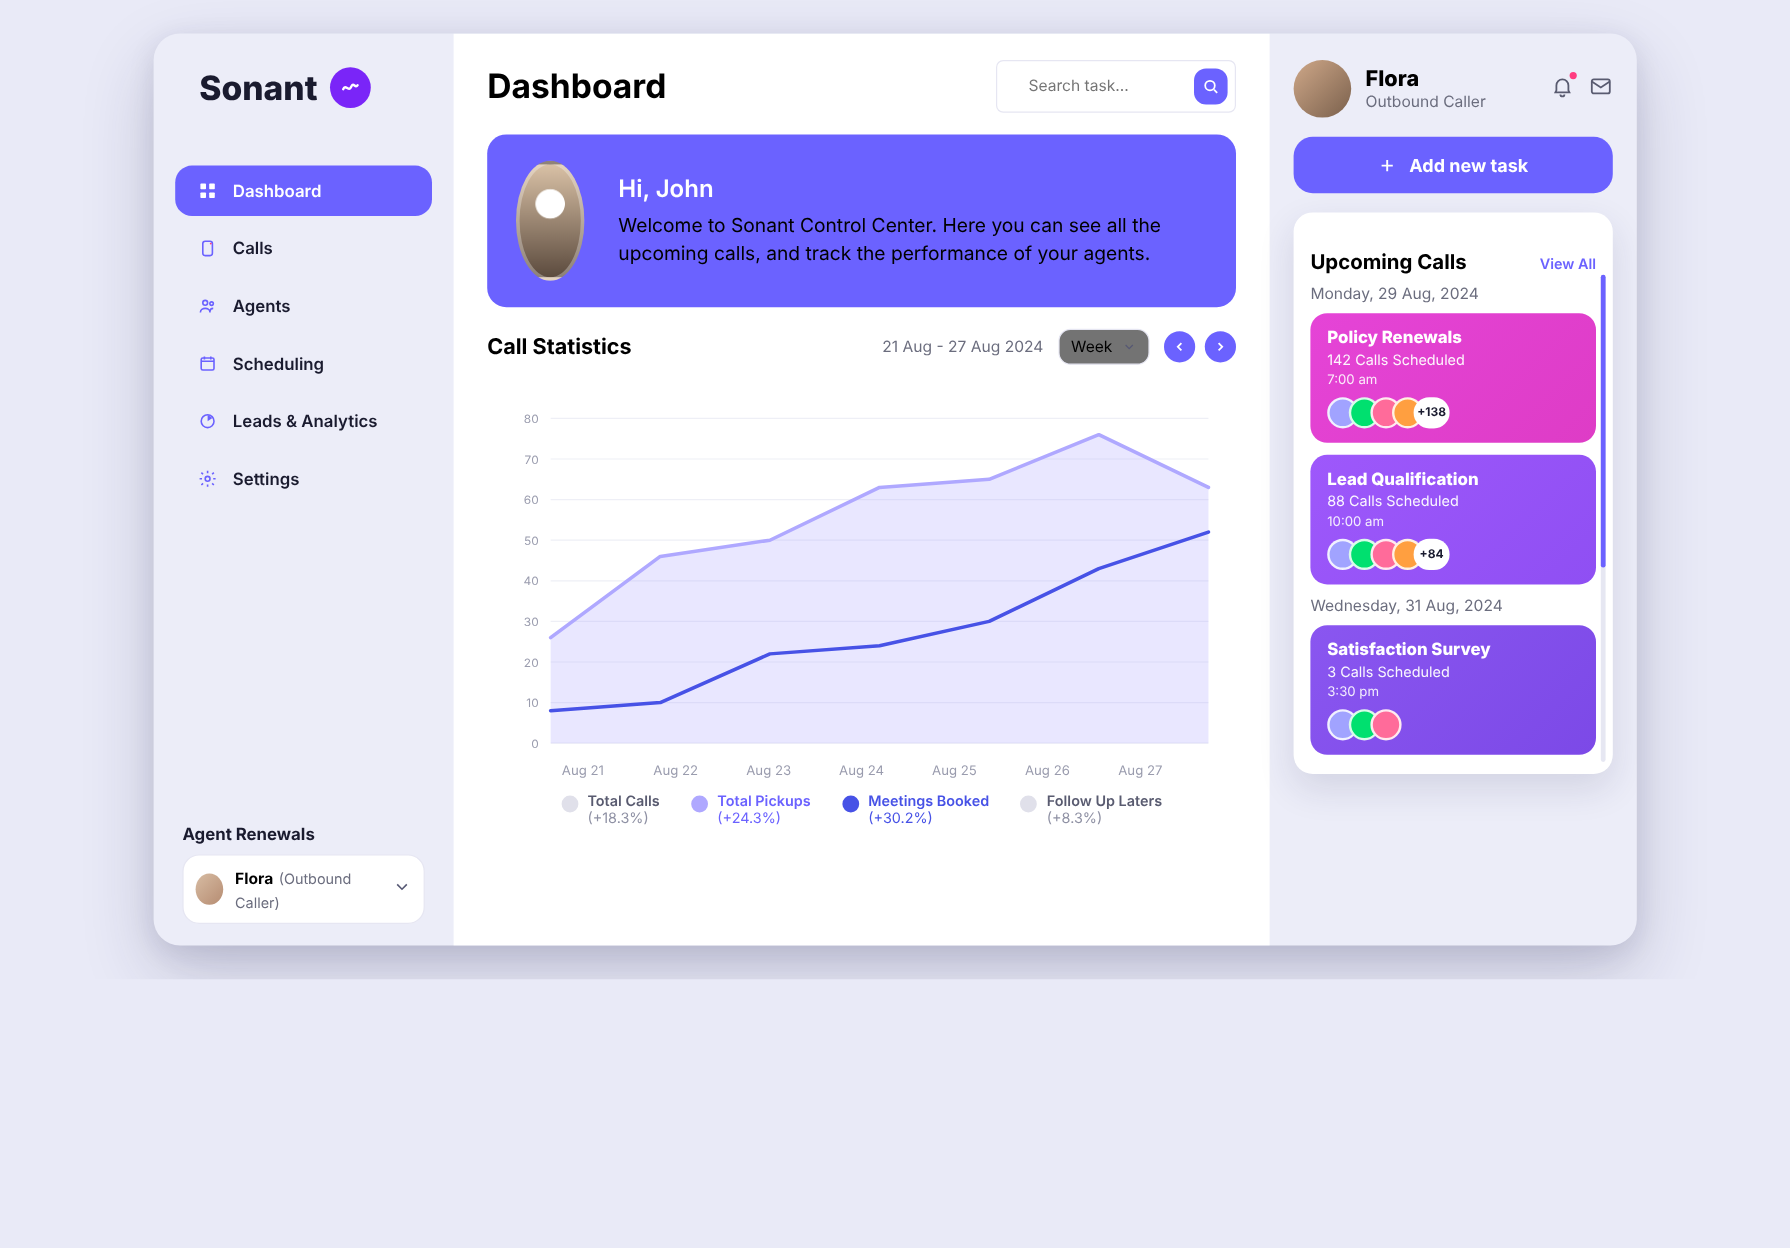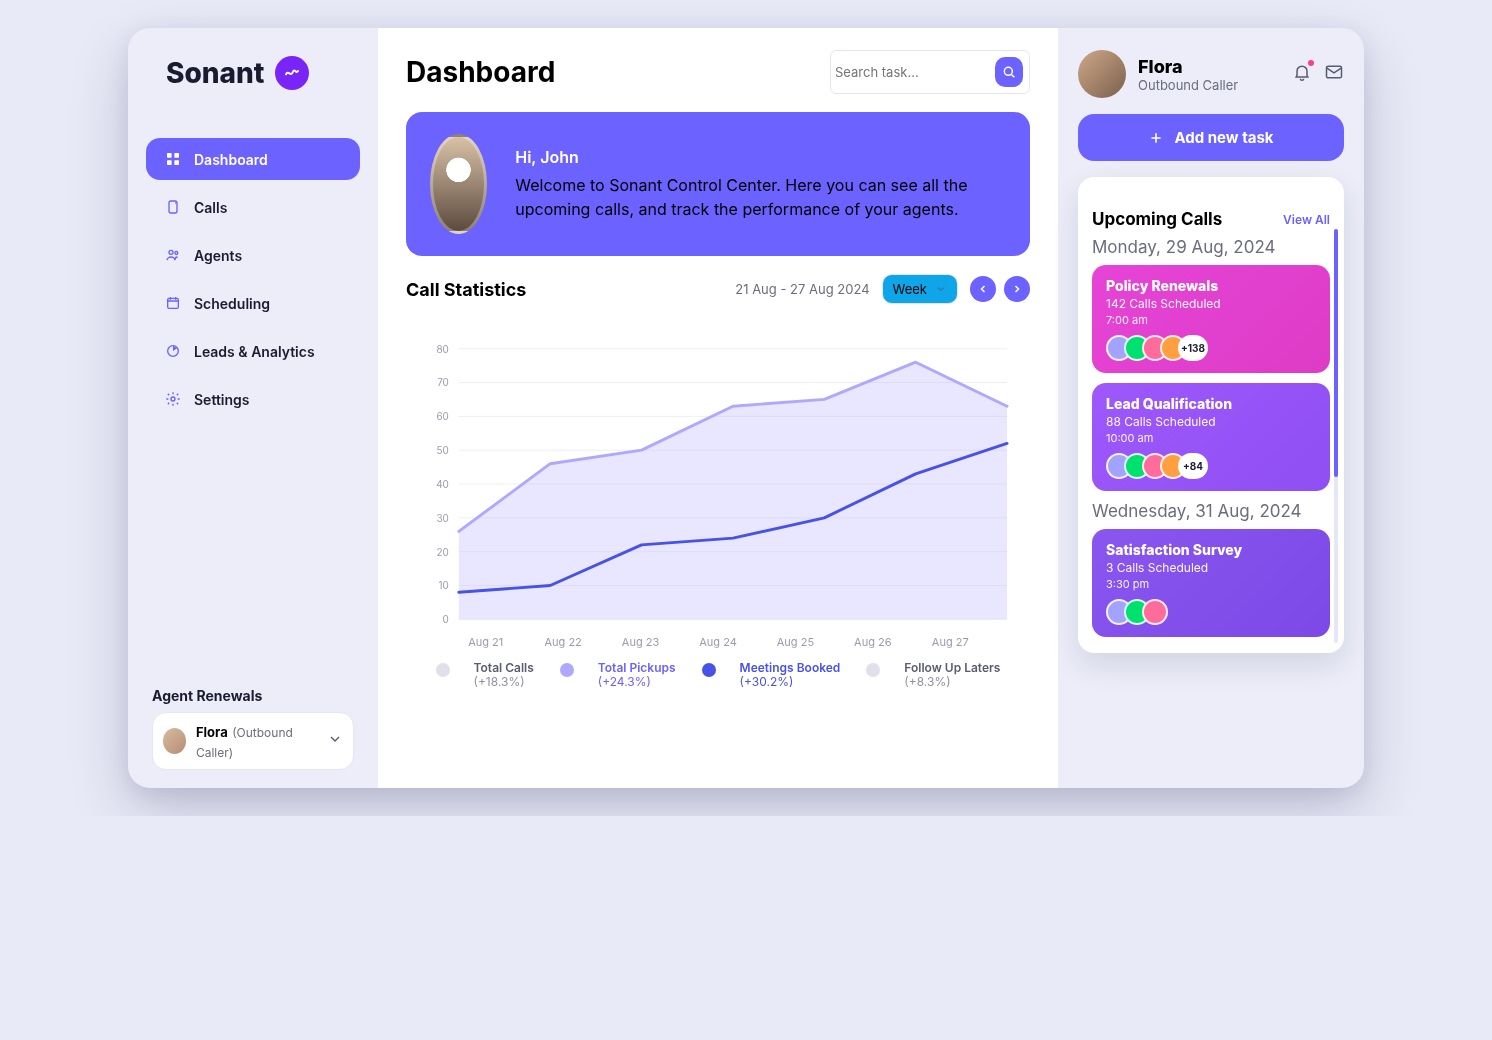--- a/index.html
+++ b/index.html
@@ -40,42 +40,42 @@
   .agent-card{background:#fff;border:1px solid #E6E6F2;border-radius:14px;display:flex;align-items:center;gap:10px;padding:8px 10px}
   .agent-card .avatar{width:26px;height:26px;border-radius:50%;background:linear-gradient(135deg,#d7bca3,#b68c72)}
   .agent-card .chev{margin-left:auto}
   .agent-card .name{font-weight:700;font-size:13px}
   .agent-card .role{font-size:12px;color:var(--sub)}
 
   
   .main{background:var(--panel);padding:22px 28px 26px 28px;display:flex;flex-direction:column;gap:18px}
   .top{display:flex;align-items:center;gap:14px}
   .top h1{margin:0;font-size:28px}
-  .top .search{margin-left:auto;display:flex;align-items:center;gap:21px;background:#fff;border:1px solid #E6E6F2;border-radius:6px;padding:6px 6px 6px 2px;width:200px}
+  .top .search{margin-left:auto;display:flex;align-items:center;gap:21px;background:#fff;border:1px solid #E6E6F2;border-radius:6px;padding:6px 6px 6px 24px;width:200px}
   .top .search input{border:none;outline:none;font-size:13px;width:100%;color:var(--text);background:transparent}
   .top .search button{width:30px;height:30px;border:none;border-radius:10px;background:var(--brand);display:grid;place-items:center;color:#fff;cursor:pointer}
 
   .hero{background:var(--brand);color:#fff;border-radius:16px;padding:22px 24px;display:flex;gap:28px;align-items:center}
   .hero .avatar{width:100px;height:100px;border-radius:50%;background:radial-gradient(circle at 50% 35%, #fff 0 18%, transparent 19%),linear-gradient(180deg,#d9c1a6,#5c4b3e);border:3px solid rgba(255,255,255,.3)}
-  .hero h2{margin:0 0 6px 0;font-weight:600;font-size:16px}
+  .hero h2{margin:0 0 6px 0;font-weight:600;font-size:20px}
   .hero p{margin:0;color:#000000;line-height:1.5}
 
   .stats-head{display:flex;align-items:center;gap:12px}
   .stats-head h3{margin:0;font-size:18px}
   .stats-head .range{margin-left:auto;font-size:13px;color:var(--sub)}
-  .seg{border:1px solid #E6E6F2;border-radius:10px;font-size:13px;padding:6px 10px;display:flex;align-items:center;gap:8px;background:#0ea5e9}
+  .seg{border:1px solid #E6E6F2;border-radius:10px;font-size:13px;padding:6px 10px;display:flex;align-items:center;gap:8px;background:#737373}
   .nav-btns{display:flex;gap:8px}
   .nav-btns button{width:26px;height:26px;border-radius:50%;border:none;background:var(--brand);color:#fff;display:grid;place-items:center;cursor:pointer}
 
   .chart-wrap{background:var(--panel);border:1px solid transparent;border-radius:16px;padding:6px 0 0 0}
   .chart{height:300px;position:relative;padding:10px 12px 0 12px}
   .chart svg{width:100%;height:100%;display:block}
   .xaxis{display:grid;grid-template-columns:repeat(7,1fr);font-size:11px;color:#9a9cae;margin-top:6px;padding:0 40px}
   .legend{display:flex;gap:26px;justify-content:center;align-items:flex-start;padding:12px 0 0 0;flex-wrap:wrap}
-  .legend .item{display:flex;gap:24px;align-items:flex-start}
+  .legend .item{display:flex;gap:8px;align-items:flex-start}
   .legend .dot{width:14px;height:14px;border-radius:50%;margin-top:2px;background:#E0E0EA}
   .legend .dot.on{background:var(--brand-light)}
   .legend .dot.on2{background:var(--blue)}
   .legend .lab{font-size:12px;color:#8f91a4;line-height:1.15}
   .legend .lab b{display:block;color:#595b70;font-weight:600}
   .legend .item.on .lab, .legend .item.on .lab b{color:var(--brand)}
   .legend .item.on2 .lab, .legend .item.on2 .lab b{color:var(--blue)}
 
   
   .right{padding:22px 20px 18px 20px;display:flex;flex-direction:column;gap:16px}
@@ -86,21 +86,21 @@
   .profile .icons{margin-left:auto;display:flex;gap:12px;color:#595b70}
   .profile .bell{position:relative}
   .profile .bell::after{content:"";position:absolute;width:6px;height:6px;border-radius:50%;background:#ff3d81;top:-2px;right:-2px}
 
   .add-btn{width:100%;background:var(--brand);color:#fff;border:none;border-radius:16px;padding:14px 0;font-size:15px;font-weight:700;display:flex;align-items:center;justify-content:center;gap:10px;cursor:pointer}
 
   .up-card{background:#fff;border-radius:16px;box-shadow:0 12px 30px rgba(34,33,80,.12);padding:32px 14px 6px 14px;min-height:430px;position:relative;overflow:hidden}
   .up-card .header{display:flex;align-items:center;justify-content:space-between;margin-bottom:8px}
   .up-card h4{margin:0;font-size:17px}
   .up-card .view{color:var(--brand);font-size:12px;font-weight:600;text-decoration:none}
-  .date{font-size:17px;color:var(--sub);margin:8px 0 8px 0}
+  .date{font-size:13px;color:var(--sub);margin:8px 0 8px 0}
   .call-card{border-radius:14px;color:#fff;padding:12px 14px;margin-bottom:10px}
   .call-card.pink{background:linear-gradient(135deg,var(--magenta),var(--pink))}
   .call-card.violet{background:linear-gradient(135deg,#9E58FB,var(--violet))}
   .call-card.violet2{background:linear-gradient(135deg,#8A56F0,#7C49E7)}
   .call-card .title{font-weight:800;font-size:14px}
   .call-card .sub{font-size:12px;margin-top:2px;opacity:.95}
   .call-card .time{font-size:11px;margin-top:2px;opacity:.9}
   .avatars{display:flex;align-items:flex-start;margin-top:8px}
   .avatars .a{width:26px;height:26px;border-radius:50%;border:2px solid rgba(255,255,255,.85);background:#ffd86b;margin-left:-8px}
   .avatars .a:first-child{margin-left:0}

